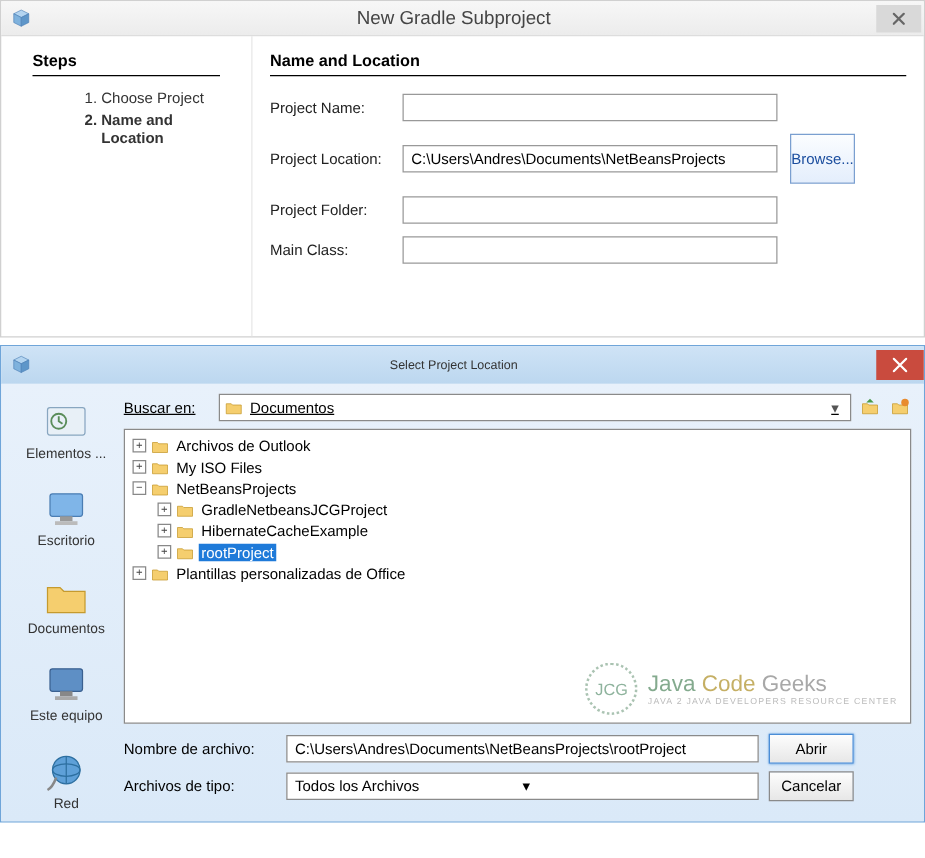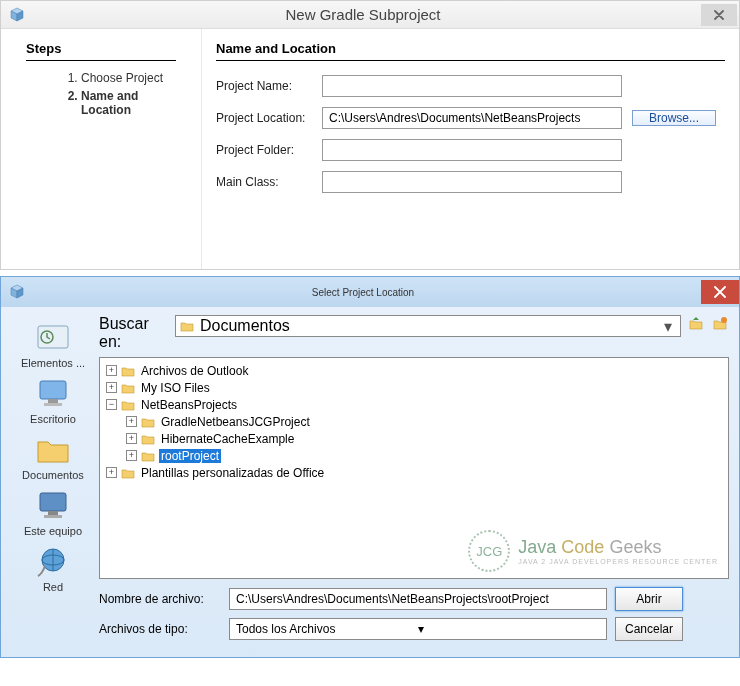--- a/index.html
+++ b/index.html
@@ -18,38 +18,38 @@
     .steps-panel h4 { font-size: 13px; font-weight: bold; border-bottom: 1px solid #000; padding-bottom: 4px; margin-bottom: 10px; }
     .steps-panel ol { list-style: decimal; padding-left: 22px; font-size: 12px; }
     .steps-panel ol li { margin-bottom: 4px; color: #333; margin-left: 33px; }
     .steps-panel ol li.current { font-weight: bold; }
 
     .form-panel { flex: 1; padding: 12px 14px; border-left: 1px solid #e8e8e8; }
     .form-panel h4 { font-size: 13px; font-weight: bold; border-bottom: 1px solid #000; padding-bottom: 4px; margin-bottom: 14px; }
     .form-row { display: flex; align-items: center; margin-bottom: 10px; font-size: 12px; }
     .form-row label { width: 106px; color: #222; }
     .form-row input.text { flex: 1; max-width: 300px; height: 22px; padding: 2px 6px; border: 1px solid #999; font-size: 12px; background: #fff; }
-    .form-row .browse-btn { margin-left: 10px; height: 16px; padding: 0 16px; background: linear-gradient(#fbfdff,#e4eefc); border: 1px solid #7a9fd0; color: #1a4d9e; font-size: 12px; cursor: pointer; }
+    .form-row .browse-btn { margin-left: 10px; height: 40px; padding: 0 0; background: linear-gradient(#fbfdff,#e4eefc); border: 1px solid #7a9fd0; color: #1a4d9e; font-size: 12px; cursor: pointer; }
 
     
     .dialog2 { border: 1px solid #6fa5d9; margin-top: 6px; background: #fff; }
     .titlebar2 { background: linear-gradient(#cfe3f6,#bcd7ef); height: 30px; display: flex; align-items: center; position: relative; }
     .titlebar2 .cube-icon { width: 16px; height: 16px; margin-left: 8px; }
     .titlebar2 .title { flex: 1; text-align: center; font-size: 10px; color: #333; }
     .titlebar2 .close-btn { width: 38px; height: 24px; background: #c94b3e; display: flex; align-items: center; justify-content: center; margin-right: 0; cursor: pointer; }
     .titlebar2 .close-btn svg { width: 12px; height: 12px; }
 
     .dialog2-body { display: flex; height: 350px; background: linear-gradient(#e8f1fb,#dae9f8); padding: 8px 10px 10px 6px; }
 
-    .places-panel { width: 92px; display: flex; flex-direction: column; align-items: center; gap: 6px; padding-top: 4px; }
+    .places-panel { width: 92px; display: flex; flex-direction: column; align-items: center; gap: 20px; padding-top: 4px; }
     .place-item { text-align: center; font-size: 11px; color: #333; cursor: pointer; width: 80px; }
     .place-item .icon { width: 40px; height: 36px; margin: 0 auto 2px; display: flex; align-items: center; justify-content: center; }
 
     .chooser-main { flex: 1; display: flex; flex-direction: column; }
-    .lookin-row { display: flex; gap: 6px; font-size: 16px; margin-bottom: 6px; }
+    .lookin-row { display: flex; align-items: center; gap: 6px; font-size: 12px; margin-bottom: 6px; text-decoration: underline; }
     .lookin-row label { width: 70px; }
     .lookin-row .combo { flex: 1; height: 22px; border: 1px solid #8a8a8a; background: #fff; display: flex; align-items: center; padding: 0 4px; }
     .lookin-row .combo .folder-icon { margin-right: 6px; }
     .lookin-row .combo span.text { flex: 1; }
     .lookin-row .combo .drop { width: 16px; text-align: center; color: #555; }
     .tool-icon { width: 18px; height: 18px; cursor: pointer; }
 
     .tree-area { flex: 1; background: #fff; border: 1px solid #8a8a8a; padding: 4px 6px; font-size: 12px; overflow: auto; position: relative; }
     .tree ul { list-style: none; }
     .tree li { white-space: nowrap; padding: 0; }

